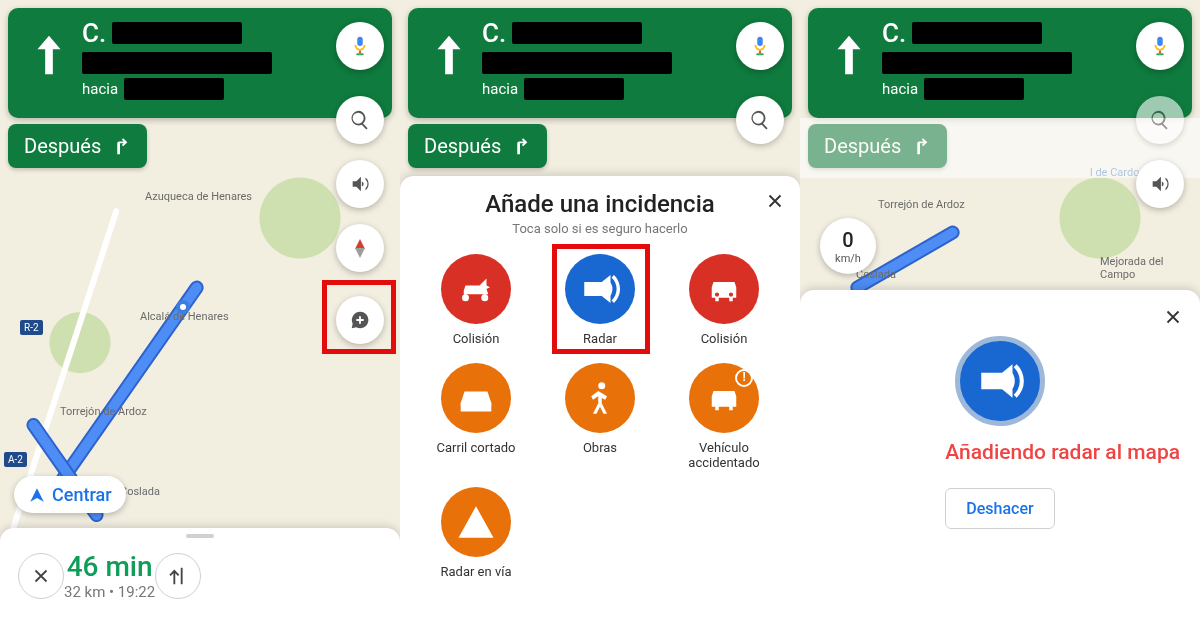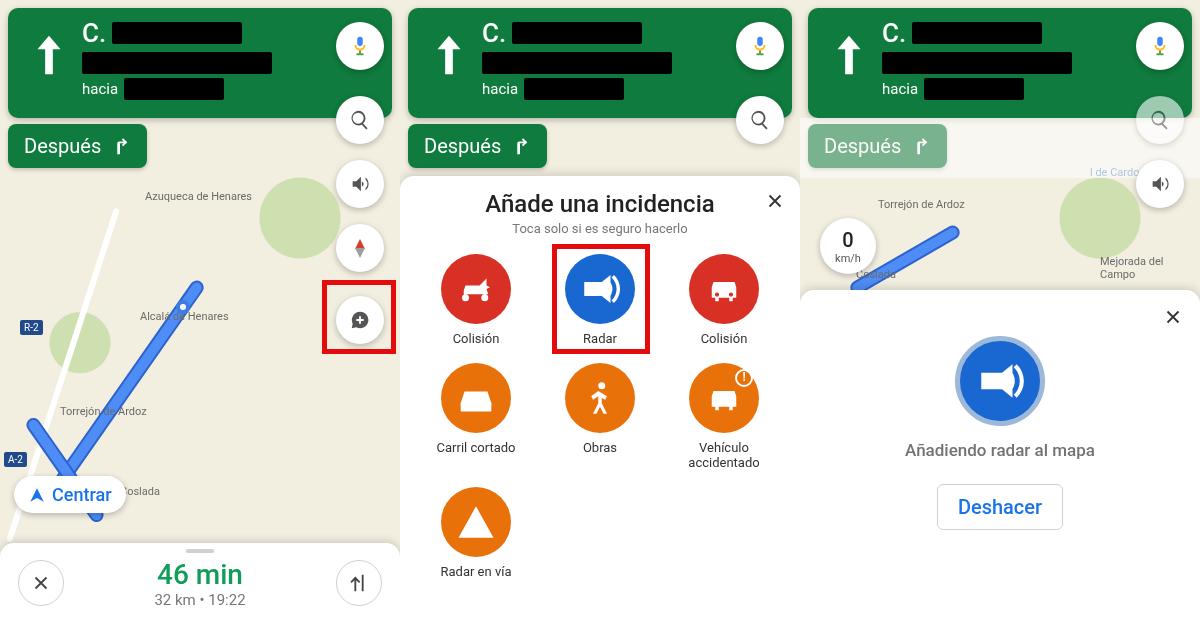--- a/index.html
+++ b/index.html
@@ -55,21 +55,21 @@
 
   
   .hl-box { position:absolute; border:5px solid #e30b0b; z-index:6; }
   .hl-fab-report { right:4px; top:280px; width:74px; height:74px; }
 
   
   .centrar-pill { position:absolute; left:14px; bottom:110px; background:#fff; border-radius:22px; padding:8px 14px; font-size:18px; color:#1a73e8; font-weight:500; display:flex; align-items:center; gap:6px; box-shadow:0 2px 6px rgba(0,0,0,.25); z-index:5; }
   .centrar-pill svg{ width:18px; height:18px; fill:#1a73e8; }
 
   
-  .eta-bar { position:absolute; left:0; right:0; bottom:0; background:#fff; height:80px; border-top-left-radius:14px; border-top-right-radius:14px; box-shadow:0 -2px 8px rgba(0,0,0,.15); display:flex; align-items:center; justify-content:space-between; padding:0 18px; z-index:5;}
+  .eta-bar { position:absolute; left:0; right:0; bottom:0; background:#fff; height:95px; border-top-left-radius:14px; border-top-right-radius:14px; box-shadow:0 -2px 8px rgba(0,0,0,.15); display:flex; align-items:center; padding:0 18px; z-index:5;}
   .eta-bar .grip { position:absolute; left:50%; top:6px; transform:translateX(-50%); width:28px; height:4px; background:#d0d0d0; border-radius:2px; }
   .eta-close,.eta-routes { width:46px;height:46px;border-radius:50%;border:1px solid #d0d0d0;display:flex;align-items:center;justify-content:center;}
   .eta-close svg,.eta-routes svg{width:22px;height:22px;fill:#444;}
   .eta-center{ text-align:center; }
   .eta-time{ font-size:28px; color:#0f9d58; font-weight:500; }
   .eta-sub{ font-size:15px; color:#777; }
   .sheet2 { position:absolute; left:0; right:0; bottom:0; top:176px; background:#fff; border-top-left-radius:14px; border-top-right-radius:14px; box-shadow:0 -2px 10px rgba(0,0,0,.15); padding:14px 10px; z-index:5;}
   .sheet2 .close{ position:absolute; right:14px; top:14px; }
   .sheet2 .close svg{ width:22px;height:22px;fill:#333;}
   .sheet2 h2{ text-align:center; font-size:24px; font-weight:500; color:#222;}
@@ -80,22 +80,22 @@
   .circ svg{ width:42px; height:42px; fill:#fff;}
   .c-red{ background:#d83025;} .c-blue{ background:#1968d2;} .c-orange{ background:#e8710a;}
   .hl-radar{ left:152px; top:244px; width:98px; height:110px; }
 
   
   .sheet3 { position:absolute; left:0; right:0; bottom:0; top:290px; background:#fff; border-top-left-radius:14px; border-top-right-radius:14px; box-shadow:0 -2px 10px rgba(0,0,0,.15); padding:20px; z-index:5; text-align:center;}
   .sheet3 .close{ position:absolute; right:16px; top:16px;}
   .sheet3 .close svg{width:22px;height:22px;fill:#333;}
   .radar-big{ width:90px;height:90px;border-radius:50%; background:#1968d2; border:5px solid #9db8d8; margin:26px auto 14px; display:flex; align-items:center; justify-content:center;}
   .radar-big svg{ width:50px;height:50px; fill:#fff;}
-  .sheet3 h3{ font-size:17px; font-weight:500; color:#737373;}
-  .undo-btn{ margin-top:24px; display:inline-block; border:1px solid #d0d0d0; border-radius:6px; padding:10px 20px; color:#1a73e8; font-size:20px; font-weight:500;}
+  .sheet3 h3{ font-size:21px; font-weight:500; color:#ef4444;text-align:right;}
+  .undo-btn{ margin-top:24px; display:inline-block; border:1px solid #d0d0d0; border-radius:6px; padding:10px 20px; color:#1a73e8; font-size:16px; font-weight:500;}
   .speed-badge{ position:absolute; left:20px; top:218px; width:56px; height:56px; border-radius:50%; background:#fff; box-shadow:0 2px 6px rgba(0,0,0,.25); display:flex; flex-direction:column; align-items:center; justify-content:center; z-index:5;}
   .speed-badge .n{ font-size:20px; font-weight:500; color:#222;} .speed-badge .u{ font-size:11px; color:#555;}
   .scrim3{ position:absolute; left:0; right:0; top:118px; height:60px; background:rgba(255,255,255,.55); z-index:4;}
 </style>
 </head>
 <body>
 
 <div class="container">
 
 <div class="panel">

